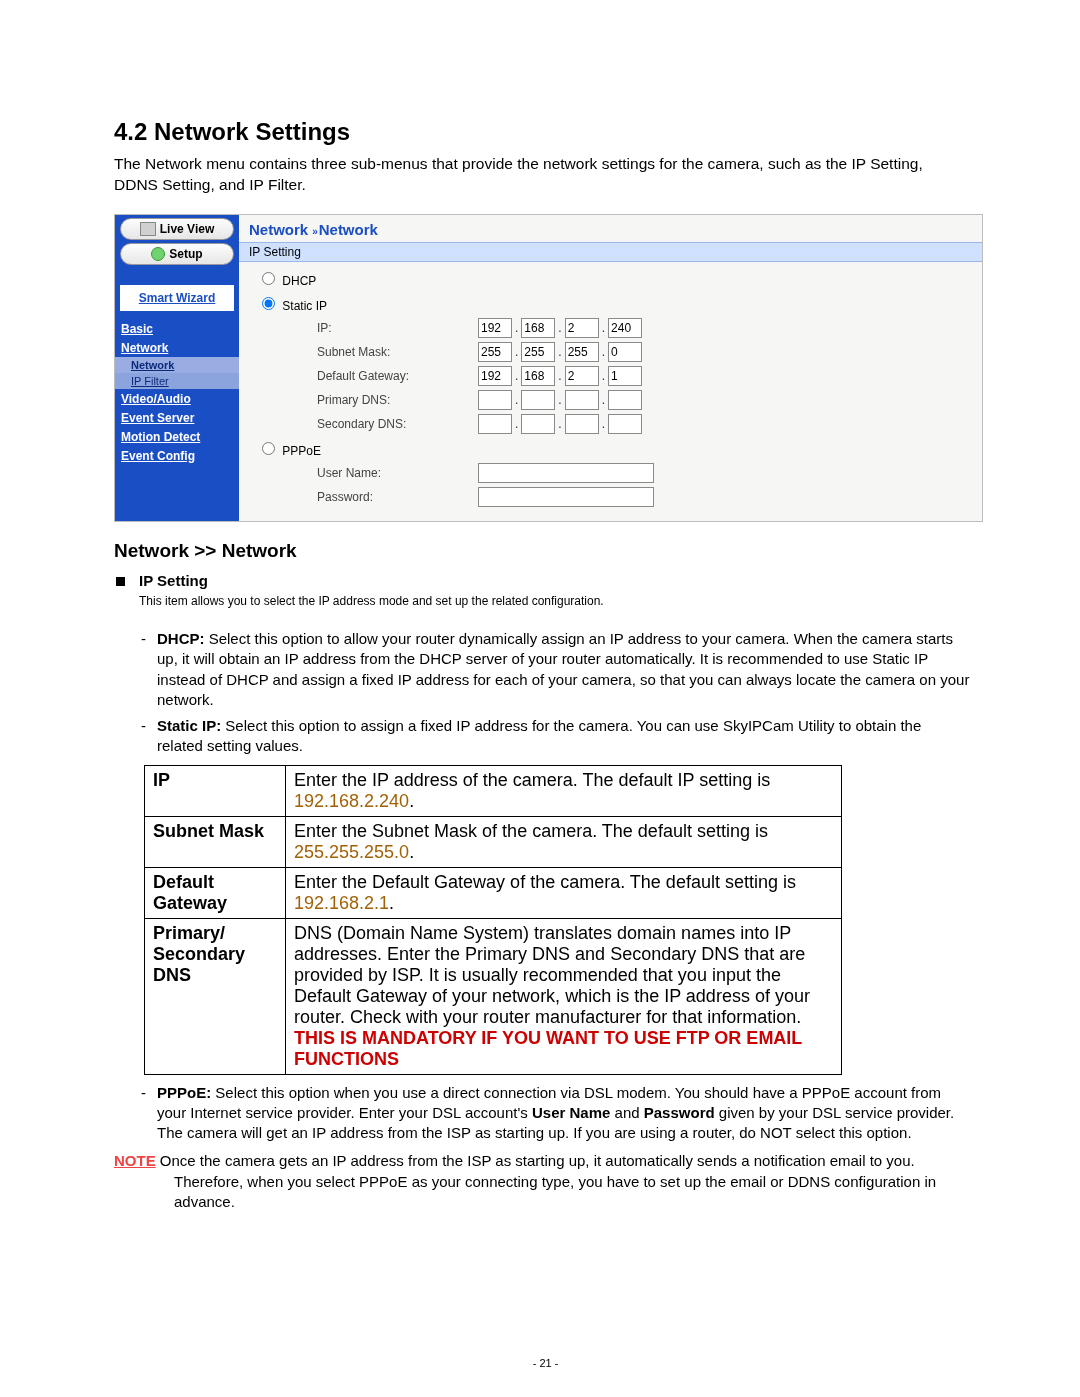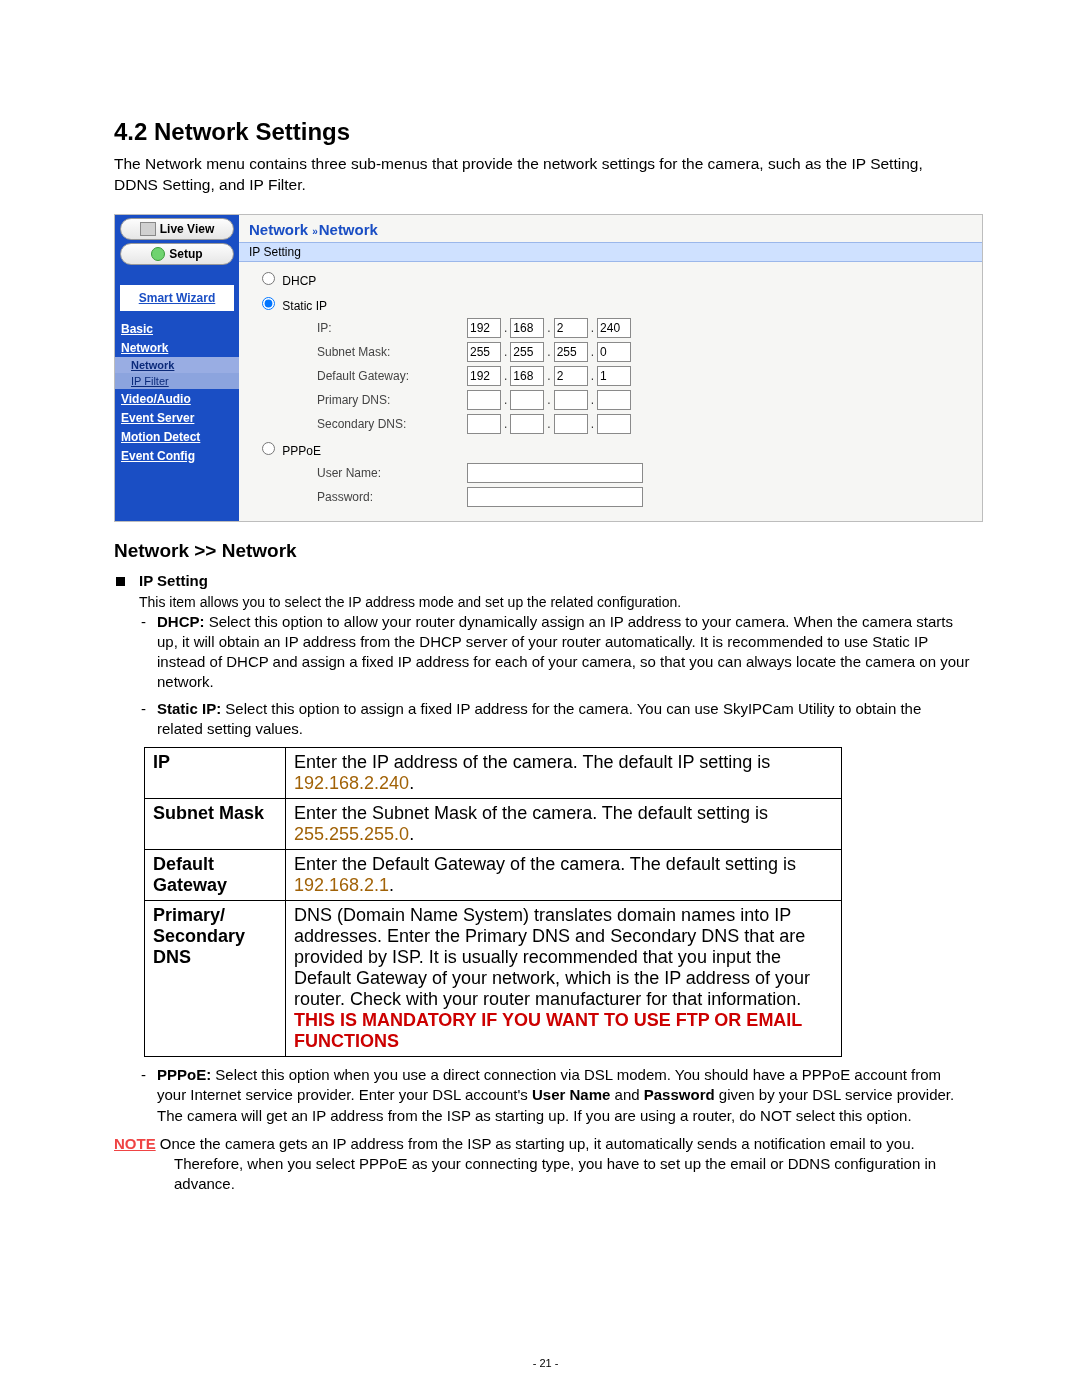--- a/index.html
+++ b/index.html
@@ -110,20 +110,21 @@
     padding: 4px 10px 12px 18px;
   }
   .radio-row {
     padding: 3px 0;
   }
   .radio-row input[type=radio]{margin-right:4px;}
   .field-row {
     display: flex;
     align-items: center;
     padding: 2px 0 2px 60px;
+    gap: 11px;
   }
   .field-row .lbl {
     width: 150px;
     color: #444;
   }
   .octets {
     display: flex;
     align-items: center;
     gap: 3px;
   }
@@ -146,22 +147,22 @@
   .bullet-row {
     display: flex;
     align-items: baseline;
     margin: 4px 0 2px 0;
   }
   .bullet-row .sq {
     width: 9px; height:9px; background:#000; margin: 4px 14px 0 2px; flex-shrink:0;
   }
   .bullet-row .bl-title { font-weight: bold; font-size: 15px; }
   p.indent {
-    margin: 4px 0 0 25px;
-    font-size: 14px;
+    margin: 4px 0 20px 25px;
+    font-size: 12px;
     line-height: 1.35;
   }
   .dash-list {
     list-style: none;
     padding: 0;
     margin: 0 0 8px 25px;
   }
   .dash-list li {
     position: relative;
     padding-left: 18px;

